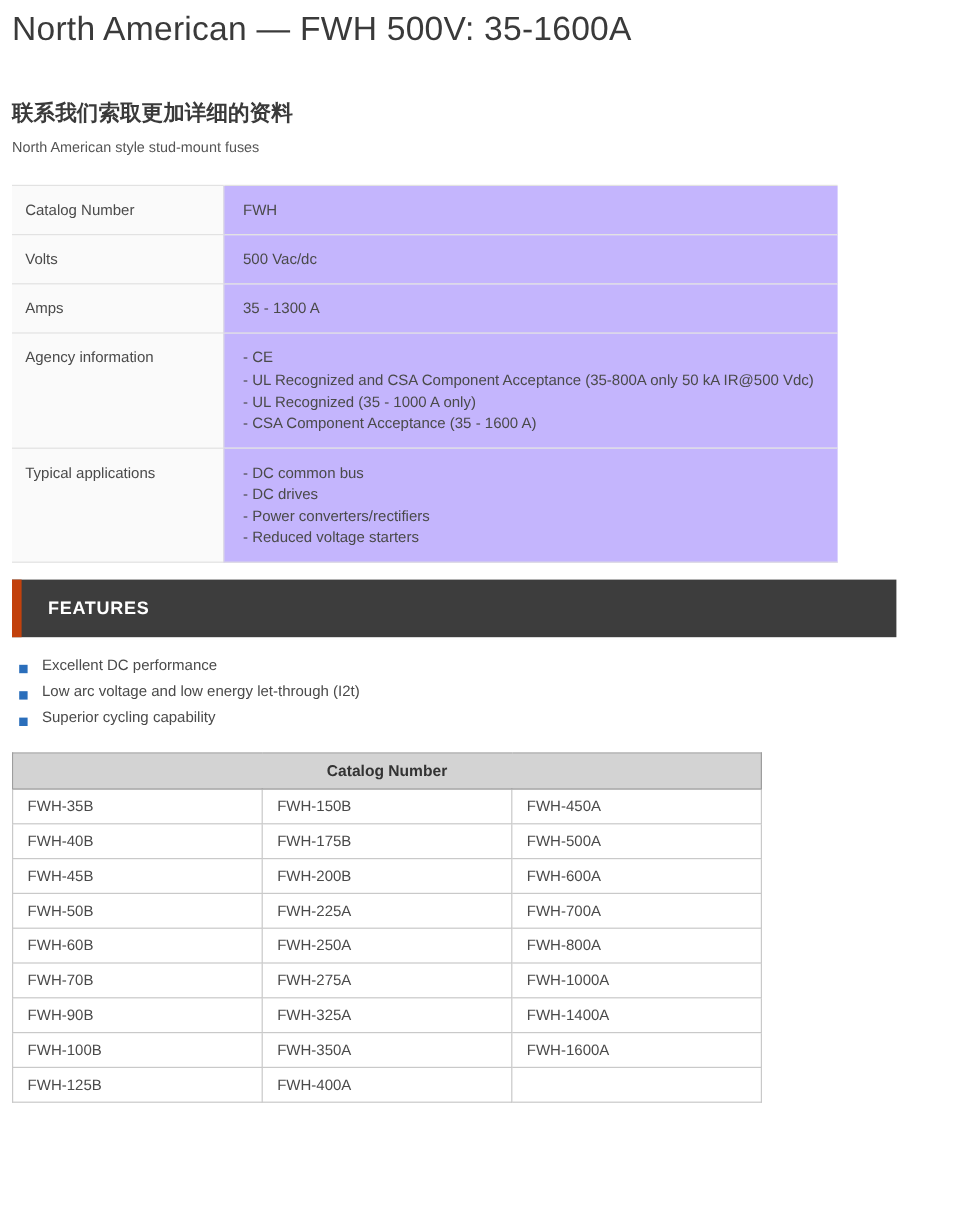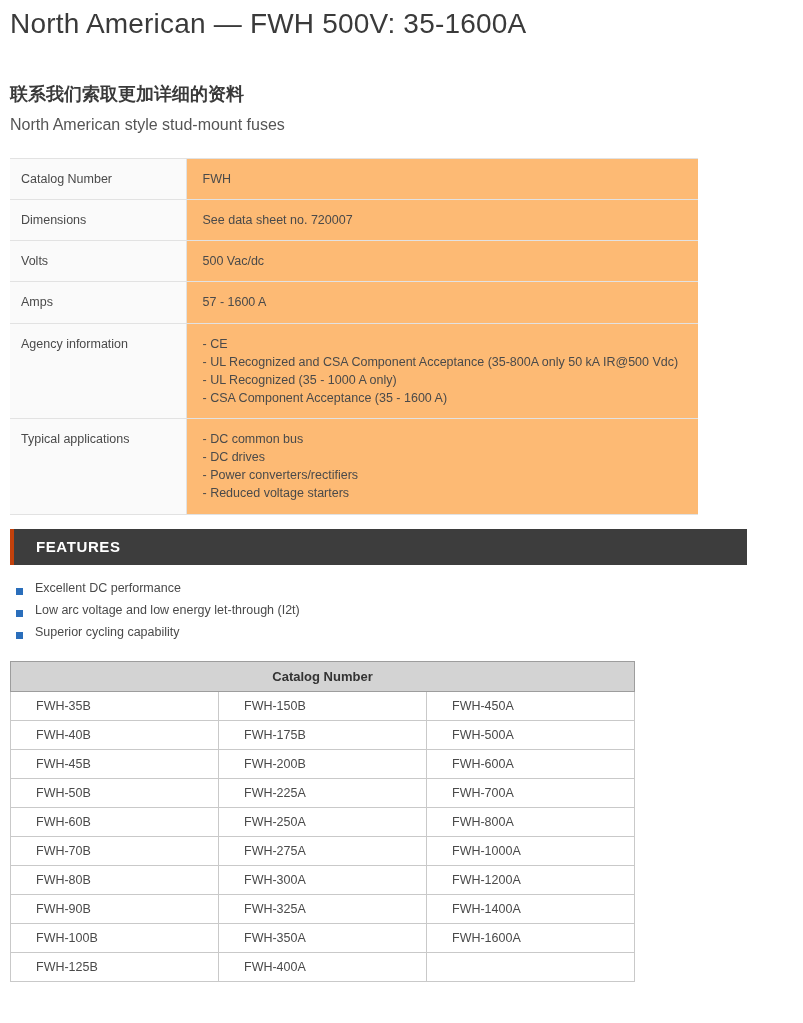--- a/index.html
+++ b/index.html
@@ -27,21 +27,21 @@
     margin: 8px 0 0 10px;
     letter-spacing: 0.2px;
   }
   .subhead-cn {
     font-size: 18px;
     font-weight: bold;
     color: #3a3a3a;
     margin: 42px 0 0 10px;
   }
   .subhead-en {
-    font-size: 16px;
+    font-size: 12px;
     color: #555555;
     margin: 10px 0 0 10px;
   }
 
   
   .spec-table {
     margin: 24px 0 0 10px;
     width: 688px;
     border-collapse: collapse;
     font-size: 12.5px;
@@ -58,32 +58,32 @@
     color: #4a4a4a;
     line-height: 1.45;
   }
   .spec-table td.label {
     width: 176px;
     border-right: 1px solid #e2e2e2;
     background: #fafafa;
     color: #4a4a4a;
   }
   .spec-table td.value {
-    background: #fdba74;
+    background: #c4b5fd;
     padding-left: 16px;
   }
   .spec-table .multi div { white-space: pre; }
 
   
   .features-banner {
     margin: 14px 0 0 10px;
     width: 737px;
-    height: 36px;
+    height: 48px;
     background: #3d3d3d;
-    border-left: 4px solid #c2410c;
+    border-left: 8px solid #c2410c;
     display: flex;
     align-items: center;
   }
   .features-banner .ftxt {
     color: #ffffff;
     font-size: 15px;
     font-weight: bold;
     letter-spacing: 0.6px;
     margin-left: 22px;
   }
@@ -121,21 +121,21 @@
     background: #d3d3d3;
     border: 1px solid #9d9d9d;
     font-size: 13px;
     font-weight: bold;
     color: #333333;
     padding: 7px 4px;
     text-align: center;
   }
   .catalog-table td {
     border: 1px solid #c9c9c9;
-    padding: 7px 6px 7px 25px;
+    padding: 7px 6px 7px 12px;
     height: 29px;
     width: 33.333%;
   }
 </style>
 </head>
 <body>
 
 <div class="page">
 
   <h1 class="title">North American — FWH 500V: 35-1600A</h1>
@@ -145,35 +145,29 @@
 
   <table class="spec-table">
     <tbody>
         <tr>
           <td class="label">Catalog Number</td>
           <td class="value multi">
             <div>FWH</div>
           </td>
         </tr>
         <tr>
-          <td class="label">Dimensions</td>
-          <td class="value multi">
-            <div>See data sheet no. 720007</div>
-          </td>
-        </tr>
-        <tr>
           <td class="label">Volts</td>
           <td class="value multi">
             <div>500 Vac/dc</div>
           </td>
         </tr>
         <tr>
           <td class="label">Amps</td>
           <td class="value multi">
-            <div>57 - 1600 A</div>
+            <div>35 - 1300 A</div>
           </td>
         </tr>
         <tr>
           <td class="label">Agency information</td>
           <td class="value multi">
             <div>- CE</div>
             <div>- UL Recognized and CSA Component Acceptance (35-800A only 50 kA IR@500 Vdc)</div>
             <div>- UL Recognized (35 - 1000 A only)</div>
             <div>- CSA Component Acceptance (35 - 1600 A)</div>
           </td>
@@ -240,25 +234,20 @@
           <td>FWH-60B</td>
           <td>FWH-250A</td>
           <td>FWH-800A</td>
         </tr>
         <tr>
           <td>FWH-70B</td>
           <td>FWH-275A</td>
           <td>FWH-1000A</td>
         </tr>
         <tr>
-          <td>FWH-80B</td>
-          <td>FWH-300A</td>
-          <td>FWH-1200A</td>
-        </tr>
-        <tr>
           <td>FWH-90B</td>
           <td>FWH-325A</td>
           <td>FWH-1400A</td>
         </tr>
         <tr>
           <td>FWH-100B</td>
           <td>FWH-350A</td>
           <td>FWH-1600A</td>
         </tr>
         <tr>

